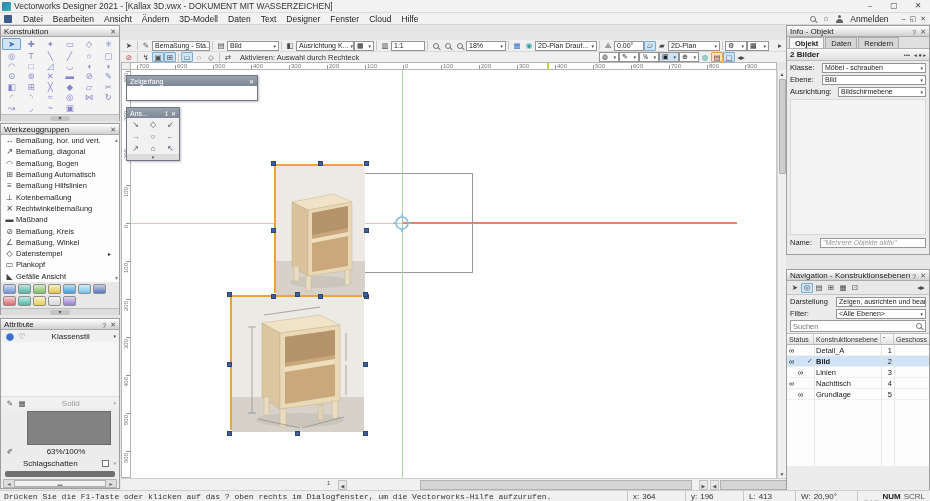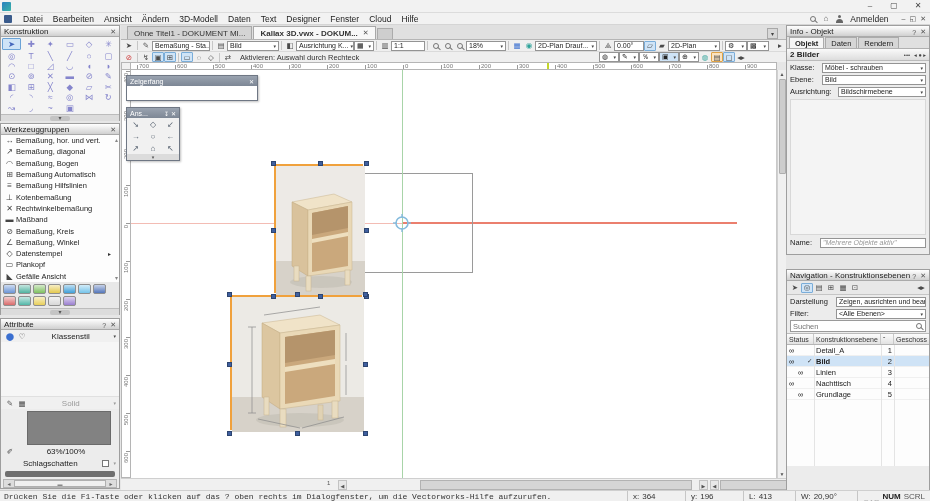--- a/index.html
+++ b/index.html
@@ -145,20 +145,21 @@
   .seg{border-left:1px solid #c6c6c6;height:100%;display:flex;align-items:center;gap:3px;padding:0 5px;white-space:nowrap;}
   .lock-cap{color:#b0b0b0;margin-top:12px;} .lock-num{font-weight:bold;color:#222;} .lock-scrl{color:#555;}
 </style>
 </head>
 <body>
 
 <div class="app">
 
   <div class="abs titlebar">
     <span class="appico"></span>
+    <span>Vectorworks Designer 2021 - [Kallax 3D.vwx - DOKUMENT MIT WASSERZEICHEN]</span>
     <span class="wctrls">
       <span class="wc">–</span>
       <span class="wc">▢</span>
       <span class="wc">✕</span>
     </span>
   </div>
 
   <div class="abs menubar">
     <span class="docico"></span>
     <span class="mitem">Datei</span>
@@ -353,31 +354,20 @@
     <div class="aslider">
       <span class="sb-btn">◂</span>
       <span class="sb-thumb">▬</span>
       <span class="sb-btn">▸</span>
     </div>
     <div class="collapse" style="margin-top:2px">
         <i>▾</i>
       </div>
   </div>
 
-  <div class="abs tabstrip">
-    <div class="tab">
-        <span>Ohne Titel1 - DOKUMENT MI...</span>
-      </div>
-    <div class="tab active">
-      <span>Kallax 3D.vwx - DOKUM...</span>
-      <span class="tx">✕</span>
-    </div>
-    <div class="tabstub"></div>
-    <div class="tabdrop">▾</div>
-  </div>
 
   <div class="abs tbarA">
     <span class="ico">➤</span>
     <span class="sep"></span>
     <span class="ico">✎</span>
     <span class="combo" style="width:58px">
         <span>Bemaßung - Sta...</span>
       </span>
     <span class="sep"></span>
     <span class="ico">▤</span>

